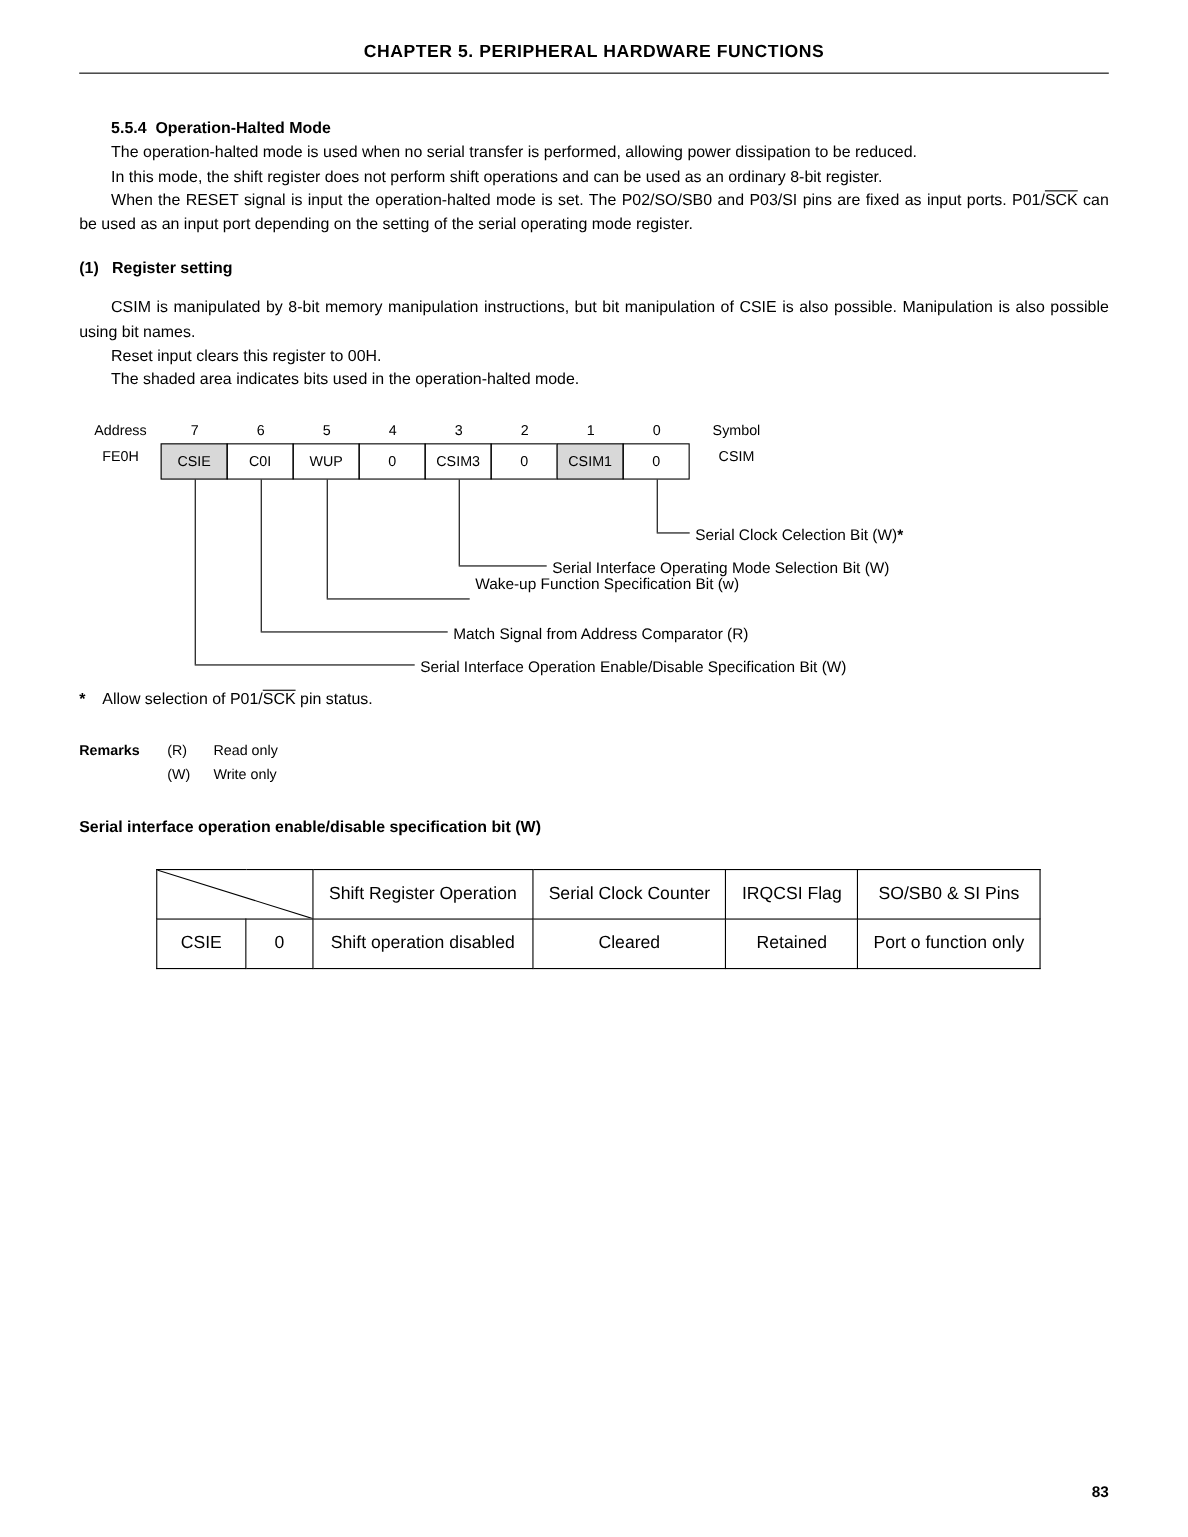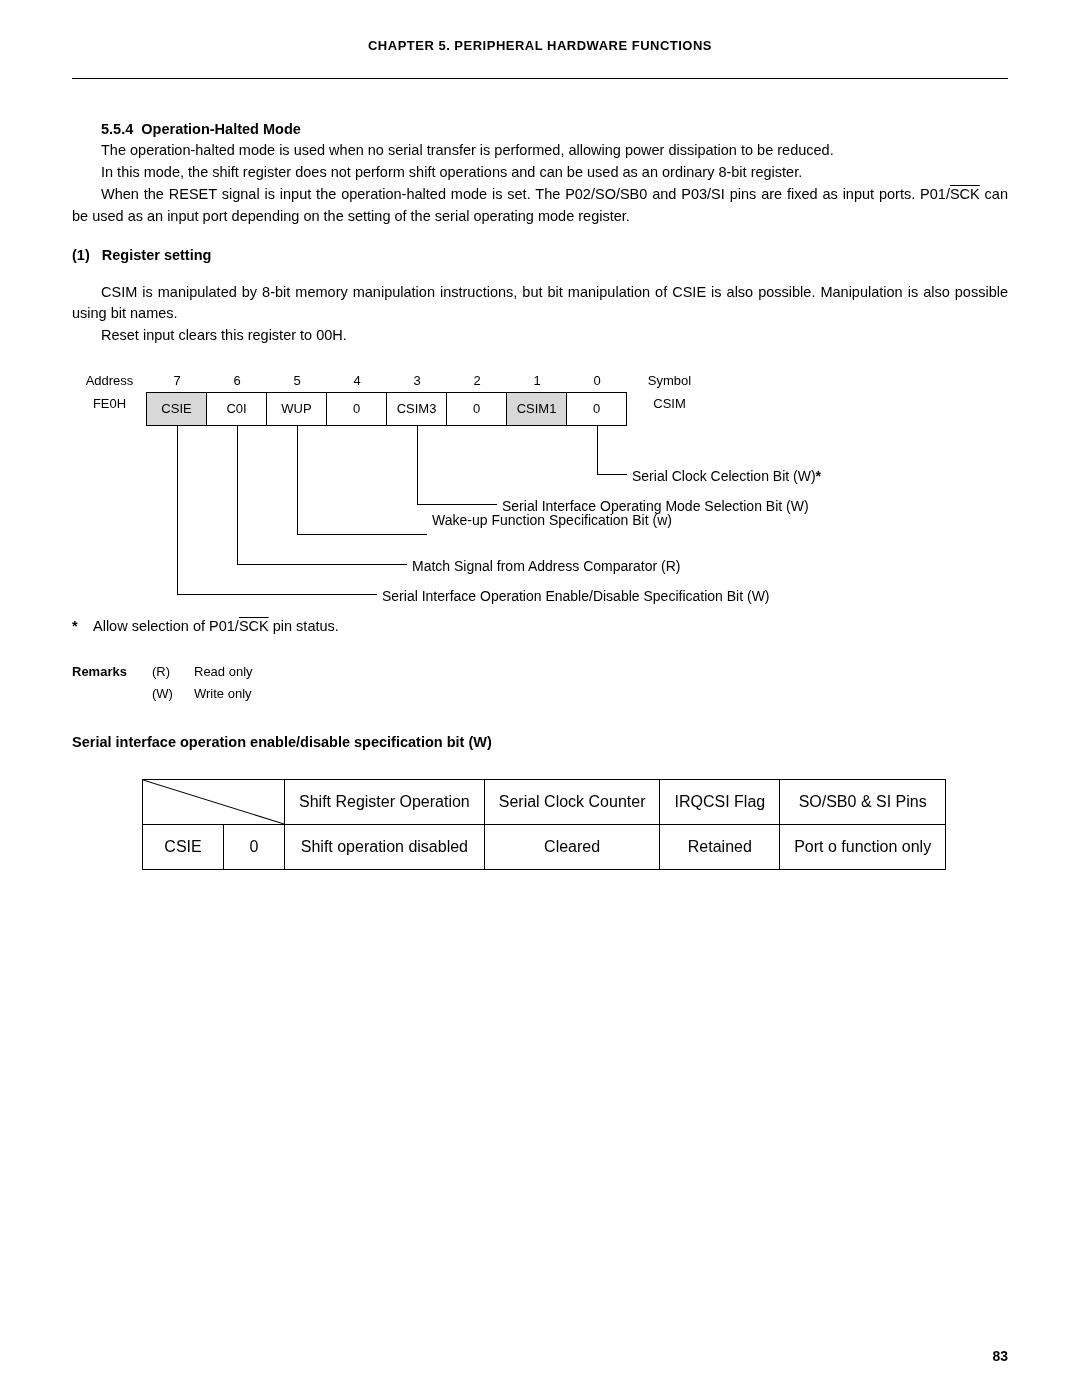--- a/index.html
+++ b/index.html
@@ -11,23 +11,23 @@
     padding: 36px 72px 40px 72px;
     width: 1080px;
     box-sizing: border-box;
     line-height: 1.5;
   }
   .chapter-header {
     text-align: center;
     font-weight: bold;
     letter-spacing: 0.5px;
     border-bottom: 1px solid #000;
-    padding-bottom: 22px;
+    padding-bottom: 6px;
     margin-bottom: 40px;
-    font-size: 13px;
+    font-size: 16px;
   }
   .body-text { text-align: justify; }
   .pindent { text-indent: 2em; margin: 0; }
   .overline { text-decoration: overline; }
   strong { font-weight: bold; }
   .star { font-weight: bold; }
   .register-diagram { margin: 22px 0 18px 0; }
   .reg-grid {
     display: grid;
     grid-template-columns: 75px repeat(8, 60px) 85px;
@@ -117,20 +117,21 @@
 
   <p class="pindent">
     <span>When the RESET signal is input the operation-halted mode is set. The P02/SO/SB0 and P03/SI pins are fixed as input ports. P01/</span><span class="overline">SCK</span><span> can be used as an input port depending on the setting of the serial operating mode register.</span>
   </p>
 
   <p style="margin-top:18px;"><strong><span>(1)</span>&nbsp;&nbsp;&nbsp;<span>Register setting</span></strong></p>
 
 
   <p class="pindent">CSIM is manipulated by 8-bit memory manipulation instructions, but bit manipulation of CSIE is also possible. Manipulation is also possible using bit names.</p>
   <p class="pindent">Reset input clears this register to 00H.</p>
+  <p class="pindent">The shaded area indicates bits used in the operation-halted mode.</p>
 
   <div class="register-diagram">
     <div class="reg-grid">
       <div class="hdr">Address</div>
       <div class="hdr">7</div>
       <div class="hdr">6</div>
       <div class="hdr">5</div>
       <div class="hdr">4</div>
       <div class="hdr">3</div>
       <div class="hdr">2</div>

